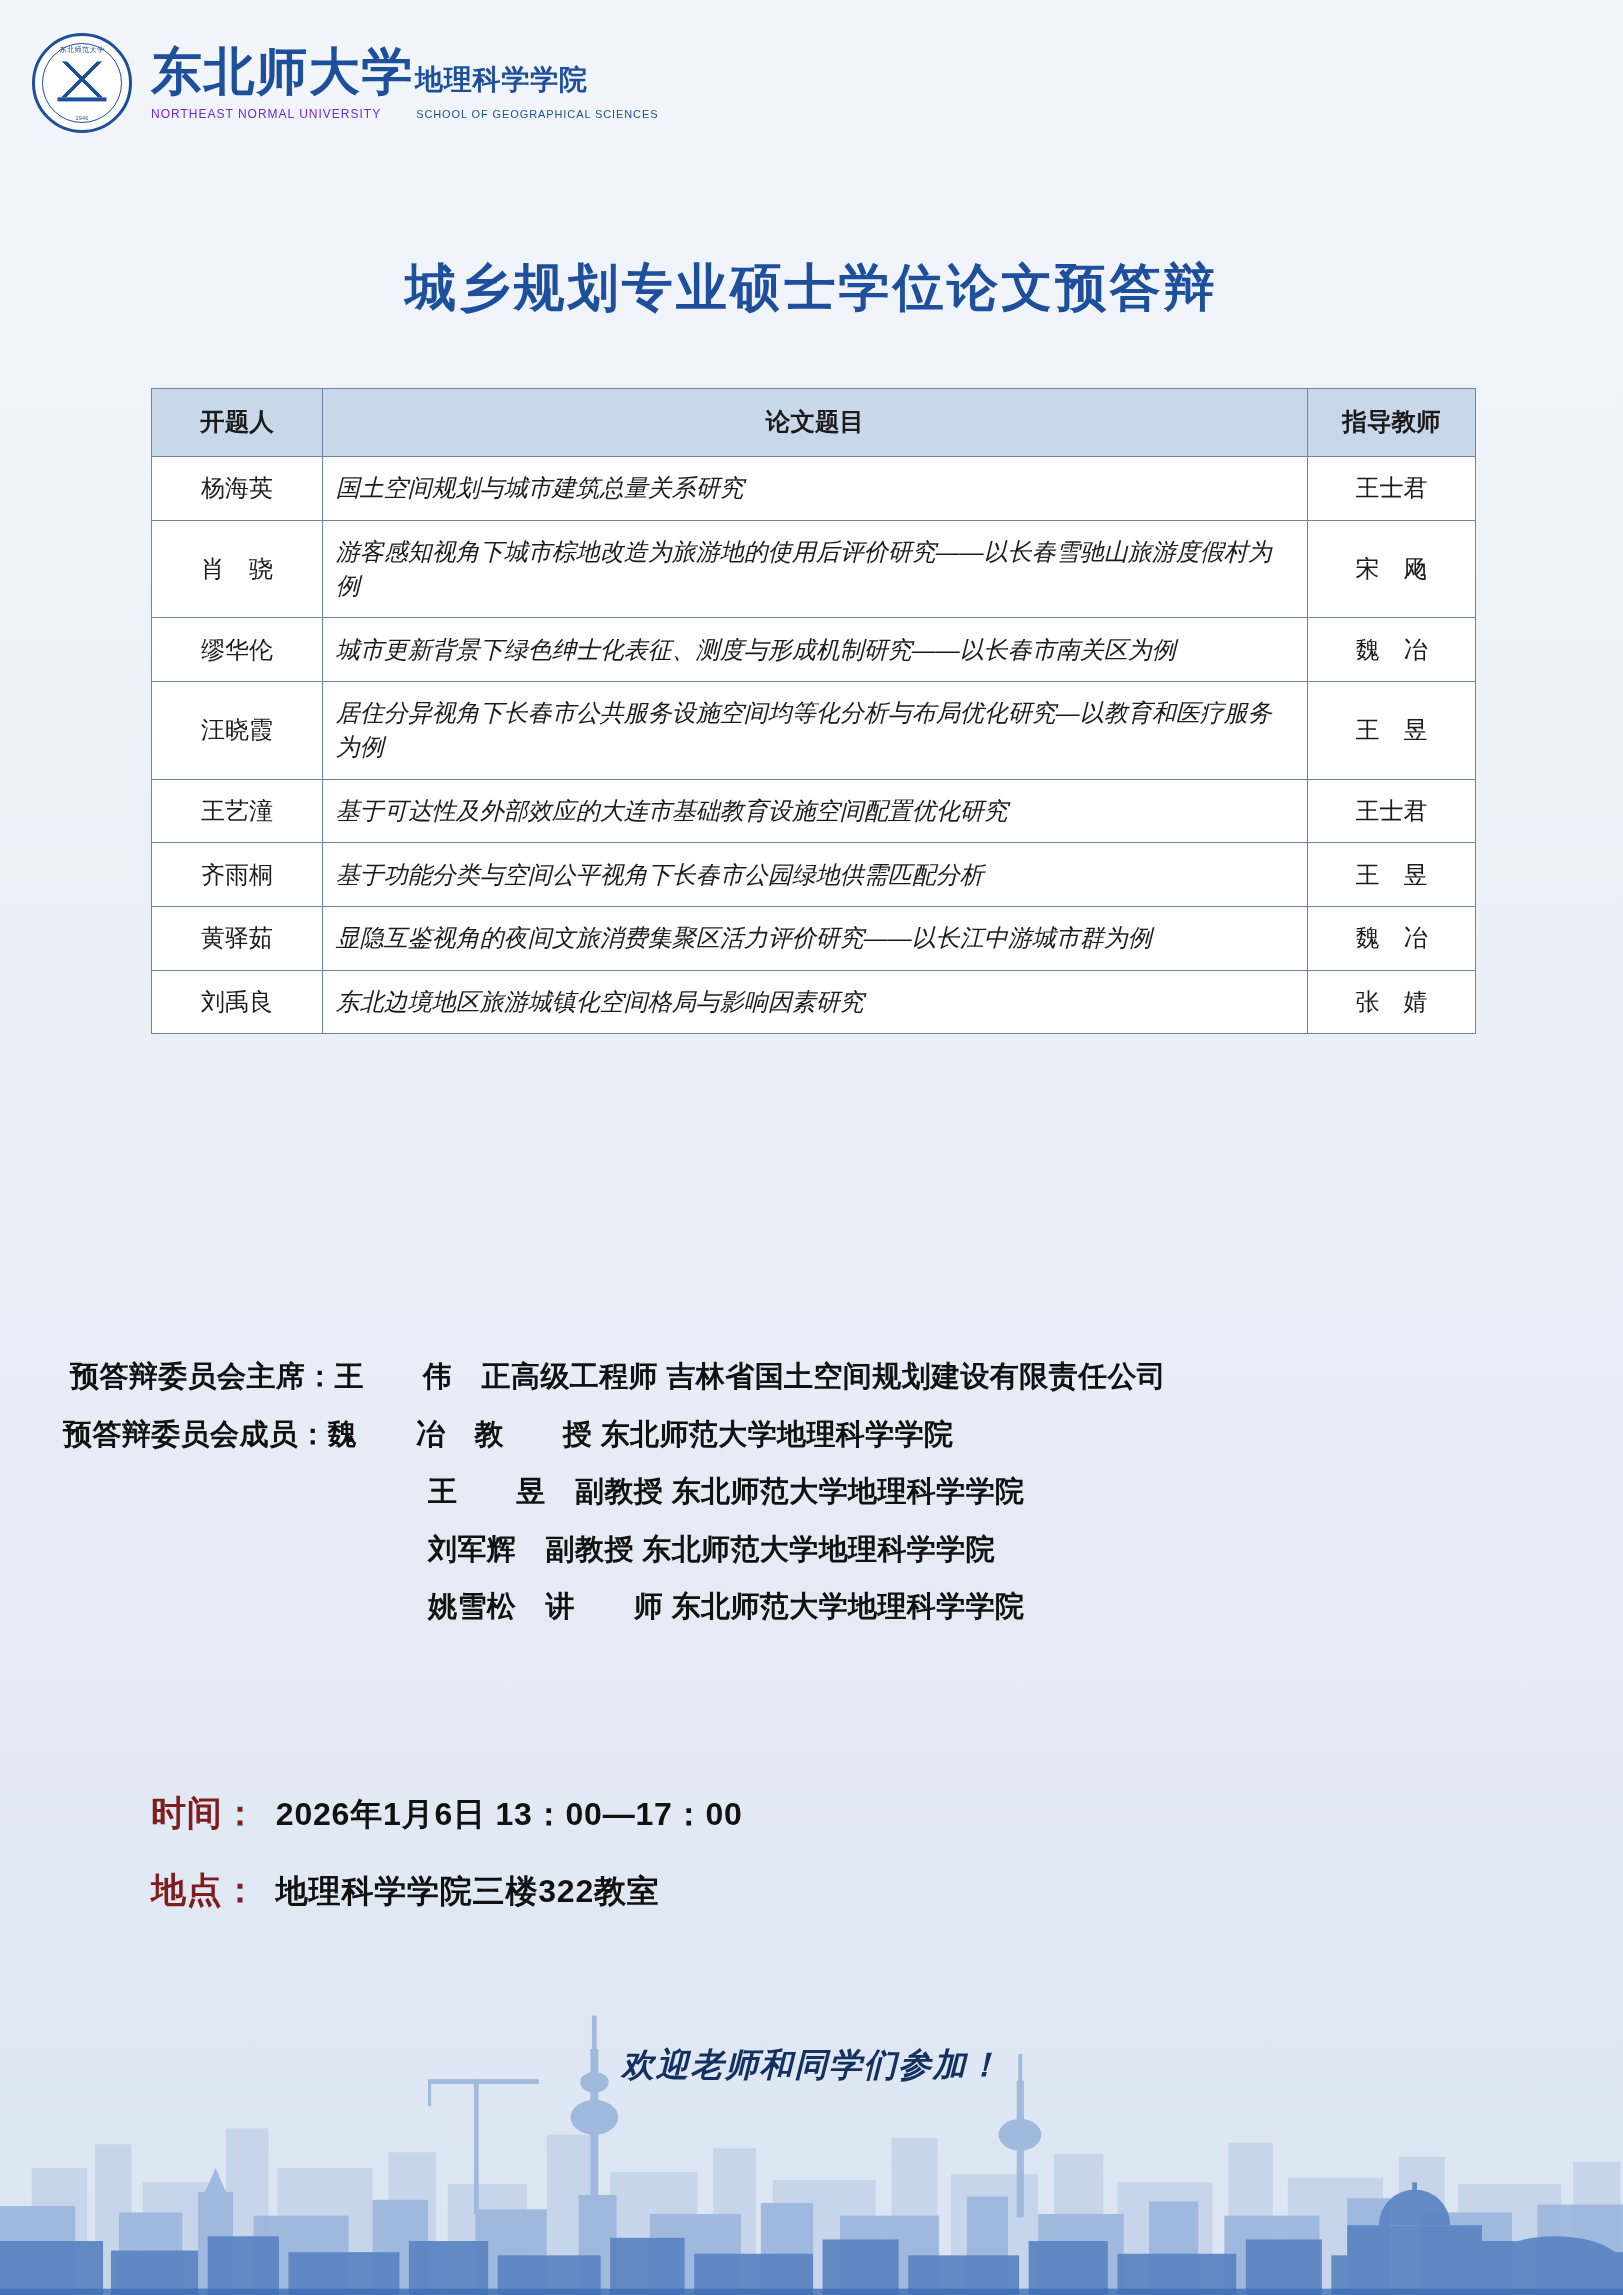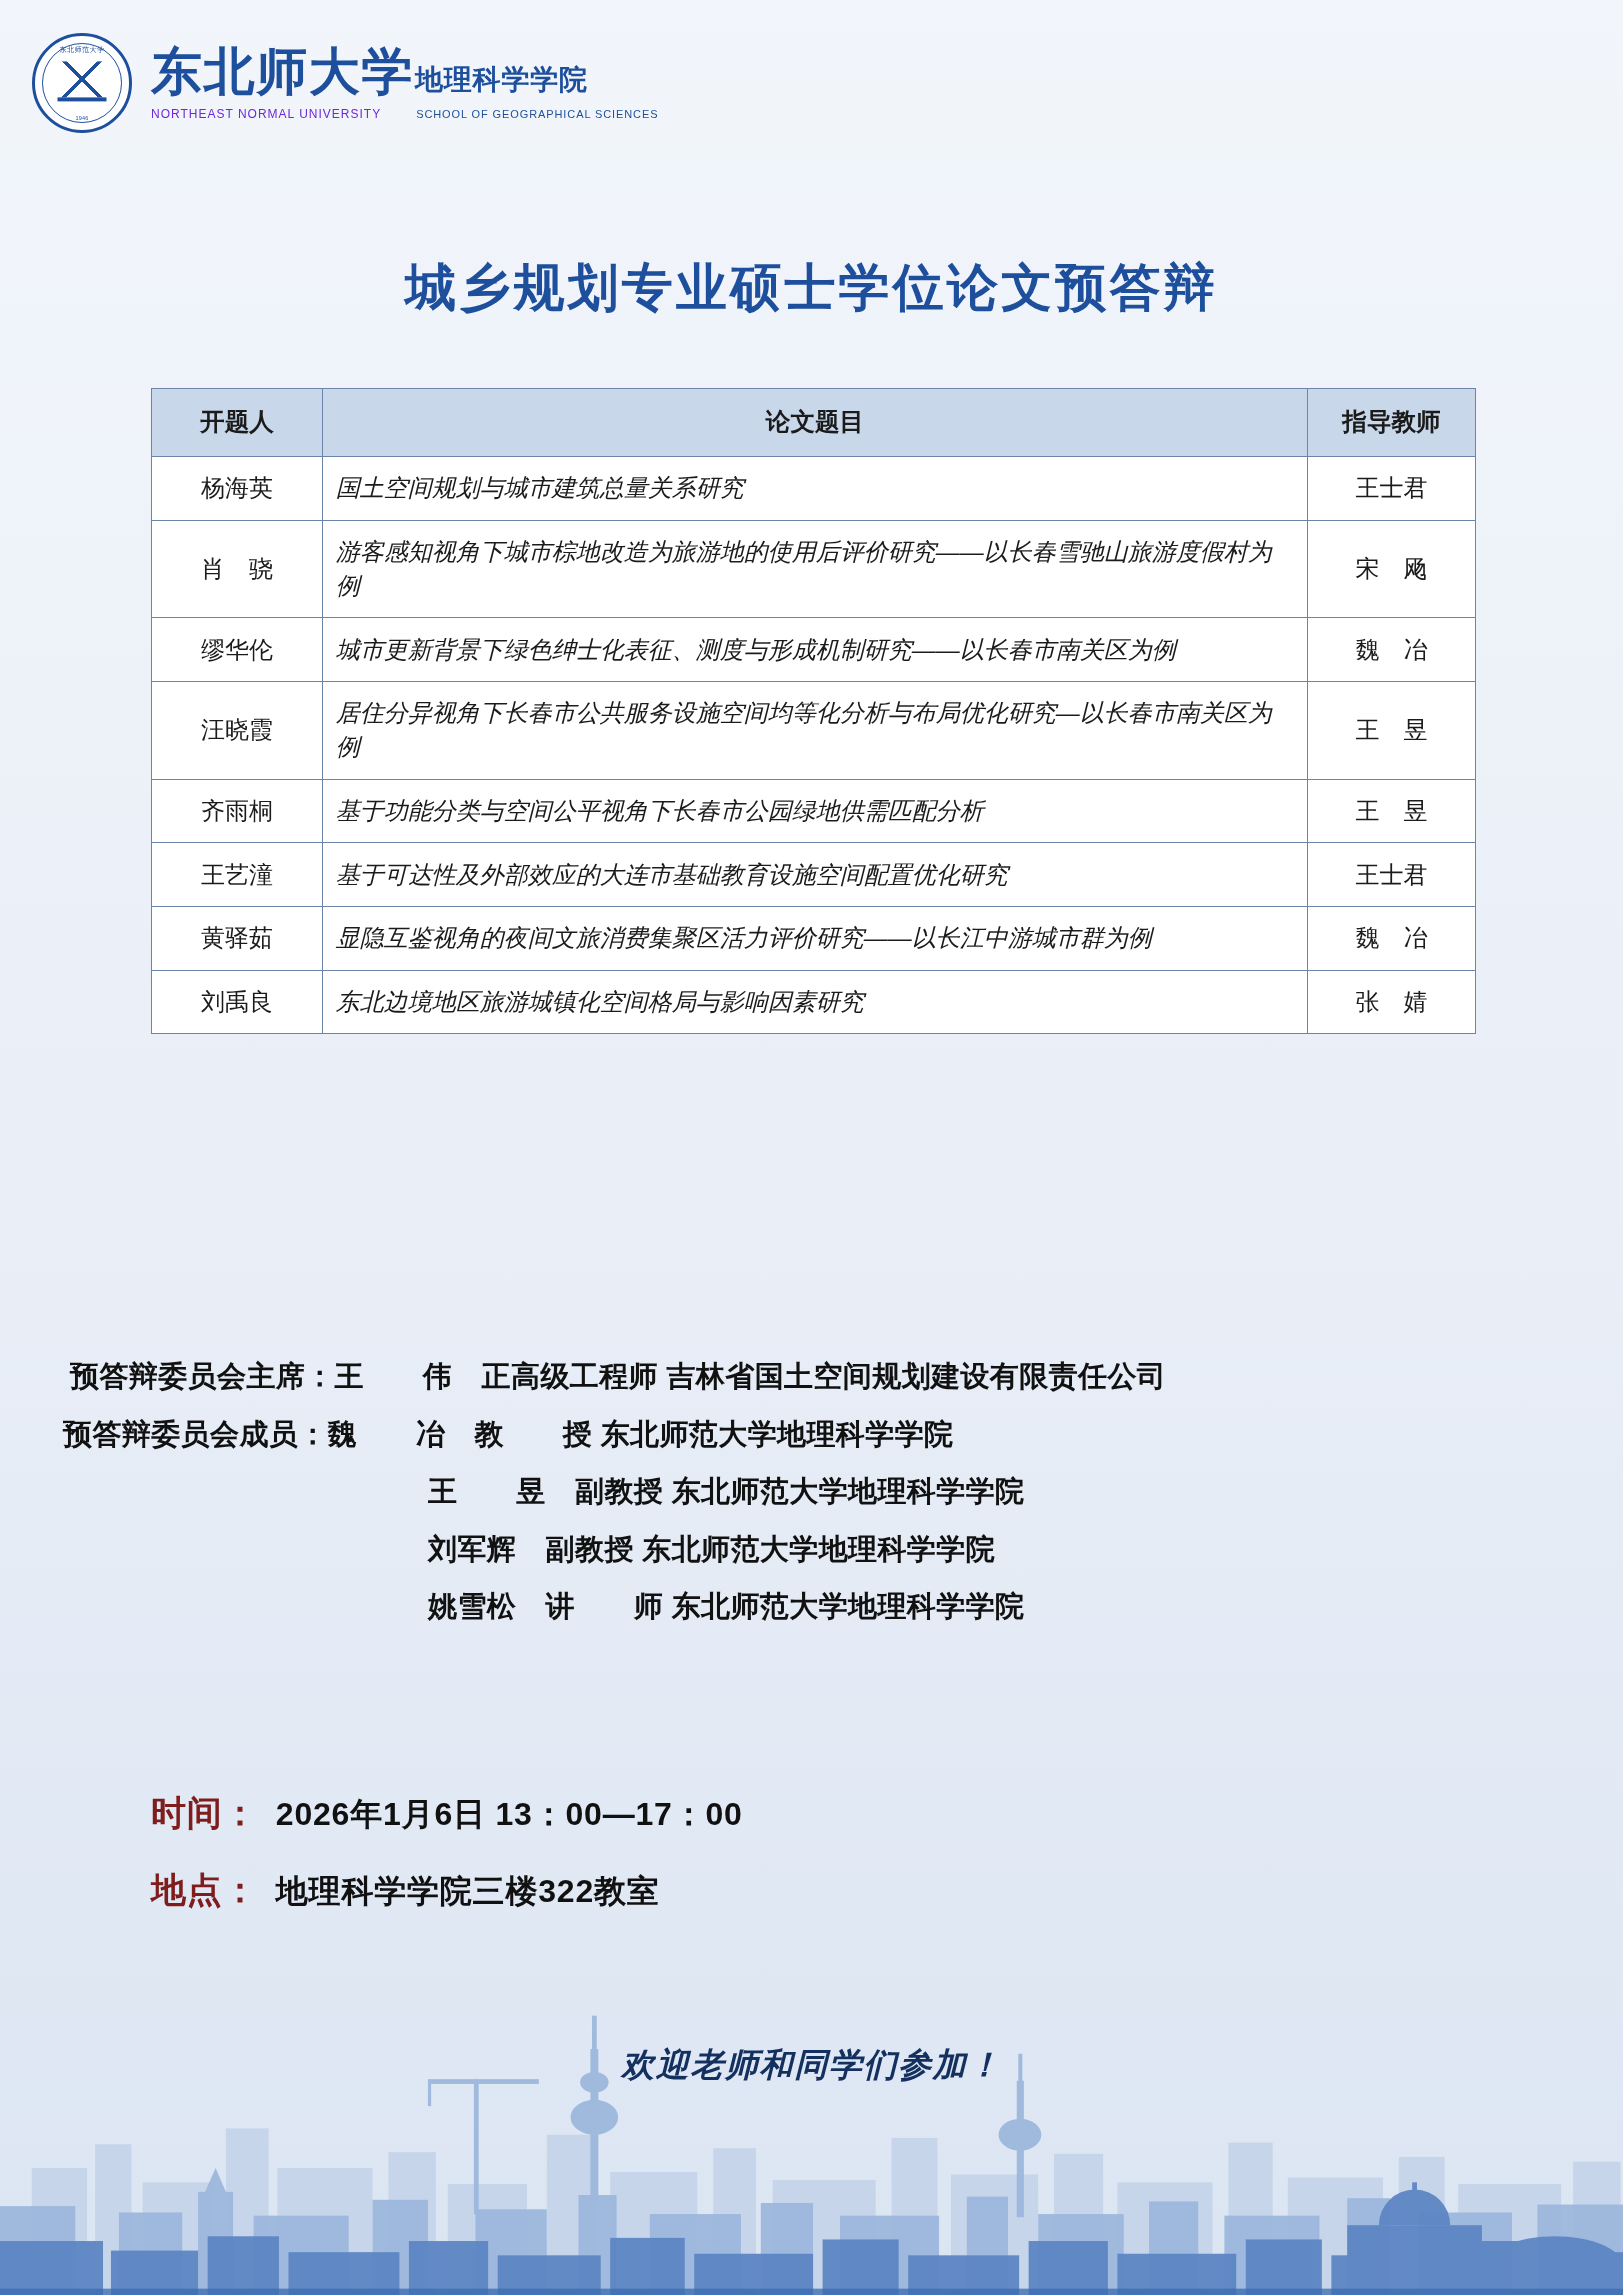--- a/index.html
+++ b/index.html
@@ -311,32 +311,32 @@
         <td class="cell-title">游客感知视角下城市棕地改造为旅游地的使用后评价研究——以长春雪驰山旅游度假村为例</td>
         <td class="cell-adv">宋　飏</td>
       </tr>
       <tr>
         <td class="cell-name">缪华伦</td>
         <td class="cell-title">城市更新背景下绿色绅士化表征、测度与形成机制研究——以长春市南关区为例</td>
         <td class="cell-adv">魏　冶</td>
       </tr>
       <tr>
         <td class="cell-name">汪晓霞</td>
-        <td class="cell-title">居住分异视角下长春市公共服务设施空间均等化分析与布局优化研究—以长春市南关区为例</td>
+        <td class="cell-title">居住分异视角下长春市公共服务设施空间均等化分析与布局优化研究—以教育和医疗服务为例</td>
         <td class="cell-adv">王　昱</td>
+      </tr>
+      <tr>
+        <td class="cell-name">王艺潼</td>
+        <td class="cell-title">基于可达性及外部效应的大连市基础教育设施空间配置优化研究</td>
+        <td class="cell-adv">王士君</td>
       </tr>
       <tr>
         <td class="cell-name">齐雨桐</td>
         <td class="cell-title">基于功能分类与空间公平视角下长春市公园绿地供需匹配分析</td>
         <td class="cell-adv">王　昱</td>
-      </tr>
-      <tr>
-        <td class="cell-name">王艺潼</td>
-        <td class="cell-title">基于可达性及外部效应的大连市基础教育设施空间配置优化研究</td>
-        <td class="cell-adv">王士君</td>
       </tr>
       <tr>
         <td class="cell-name">黄驿茹</td>
         <td class="cell-title">显隐互鉴视角的夜间文旅消费集聚区活力评价研究——以长江中游城市群为例</td>
         <td class="cell-adv">魏　冶</td>
       </tr>
       <tr>
         <td class="cell-name">刘禹良</td>
         <td class="cell-title">东北边境地区旅游城镇化空间格局与影响因素研究</td>
         <td class="cell-adv">张　婧</td>

